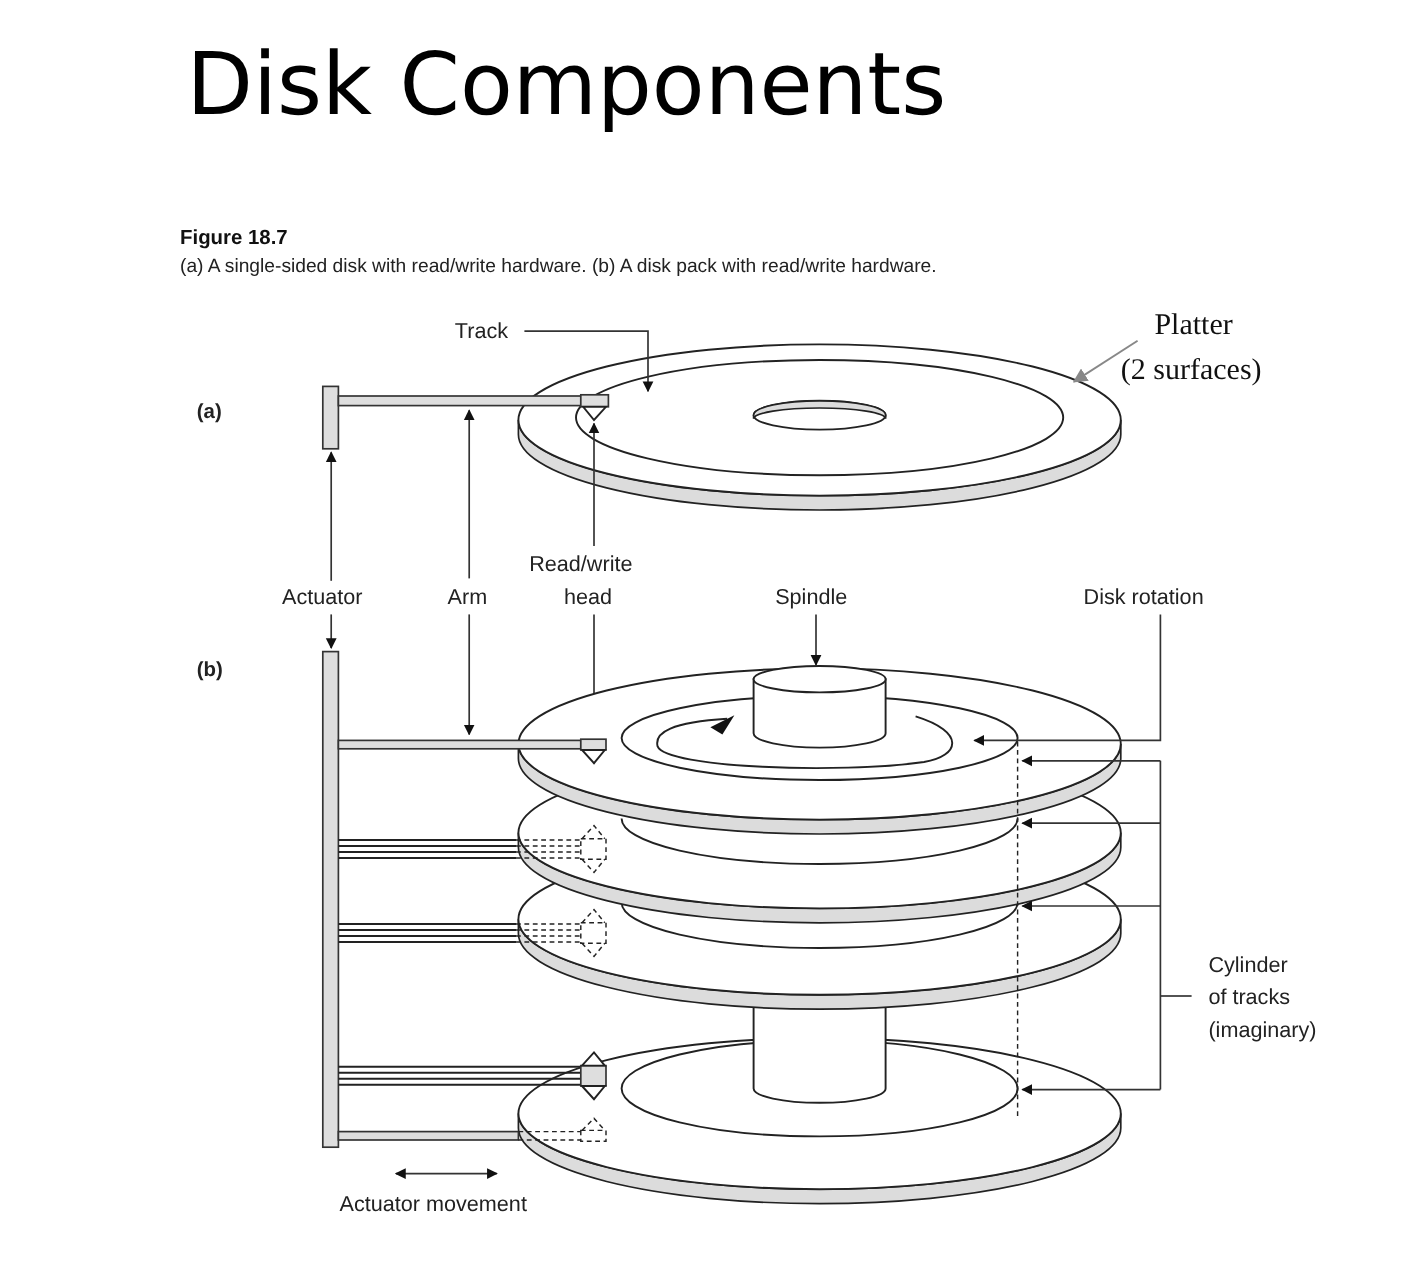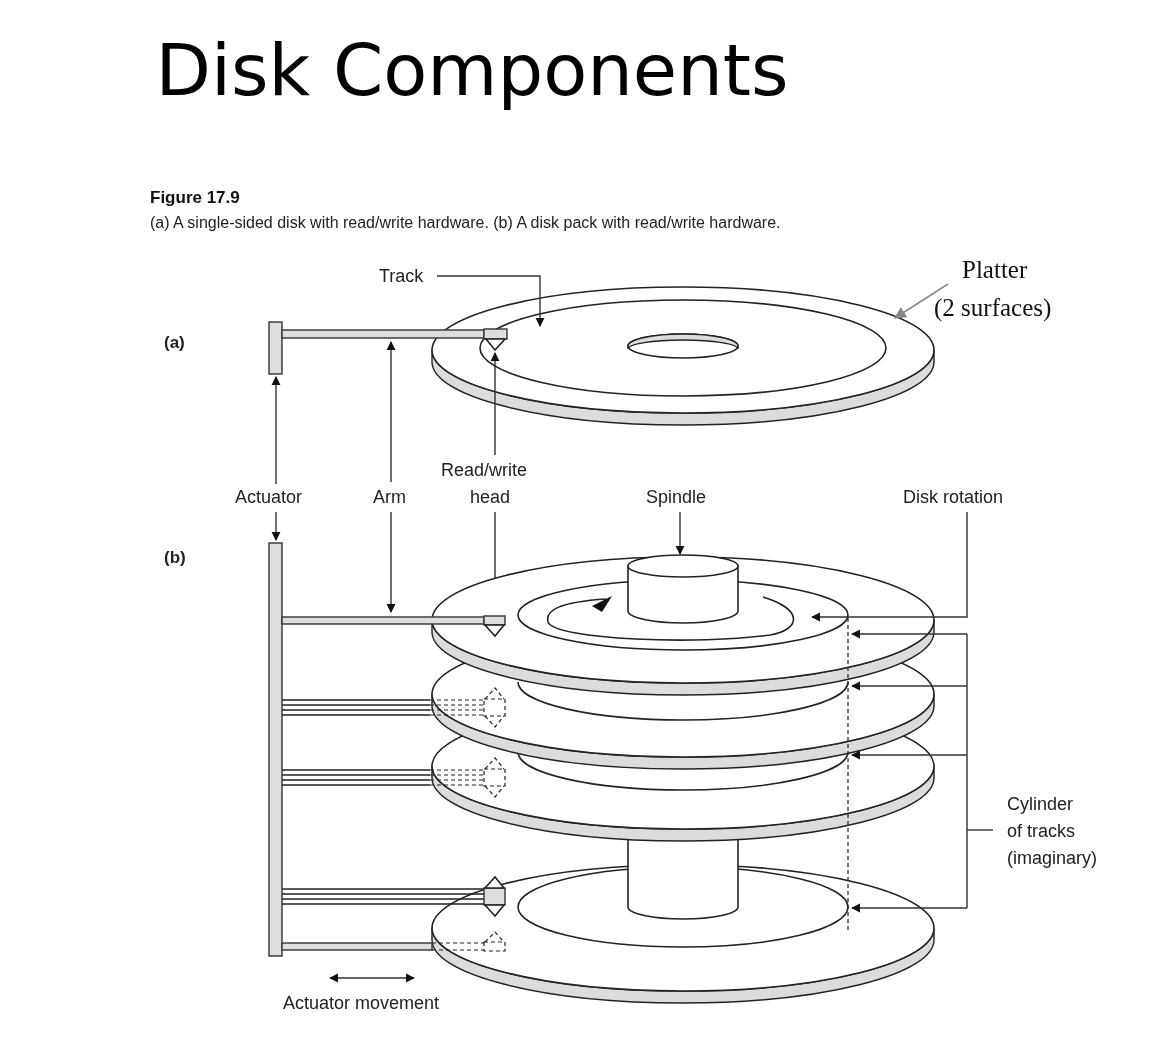--- a/index.html
+++ b/index.html
@@ -25,21 +25,21 @@
   .fillw { fill:#fff; stroke:#222; stroke-width:1.6; }
   .edge { fill:#dcdcdc; stroke:#222; stroke-width:1.4; }
   .bar { fill:#dedede; stroke:#333; stroke-width:1.4; }
   .dash { stroke:#222; stroke-width:1.2; fill:none; stroke-dasharray:4 3; }
   .lead { stroke:#333; stroke-width:1.4; fill:none; }
 </style>
 </head>
 <body>
 
 <div class="slide-title">Disk Components</div>
-<div class="fig-label">Figure 17.9</div>
+<div class="fig-label">Figure 18.7</div>
 <div class="fig-caption">(a) A single-sided disk with read/write hardware. (b) A disk pack with read/write hardware.</div>
 
 <svg id="diagram" width="1172" height="1056" viewBox="0 0 1172 1056">
   <defs>
     <marker id="ah" viewBox="0 0 10 10" refX="9" refY="5" markerWidth="9" markerHeight="11" orient="auto-start-reverse" markerUnits="userSpaceOnUse">
       <path d="M0,0 L10,5 L0,10 z" fill="#111"></path>
     </marker>
     <marker id="ahg" viewBox="0 0 10 10" refX="9" refY="5" markerWidth="12" markerHeight="12" orient="auto" markerUnits="userSpaceOnUse">
       <path d="M0,0 L10,5 L0,10 z" fill="#888"></path>
     </marker>

